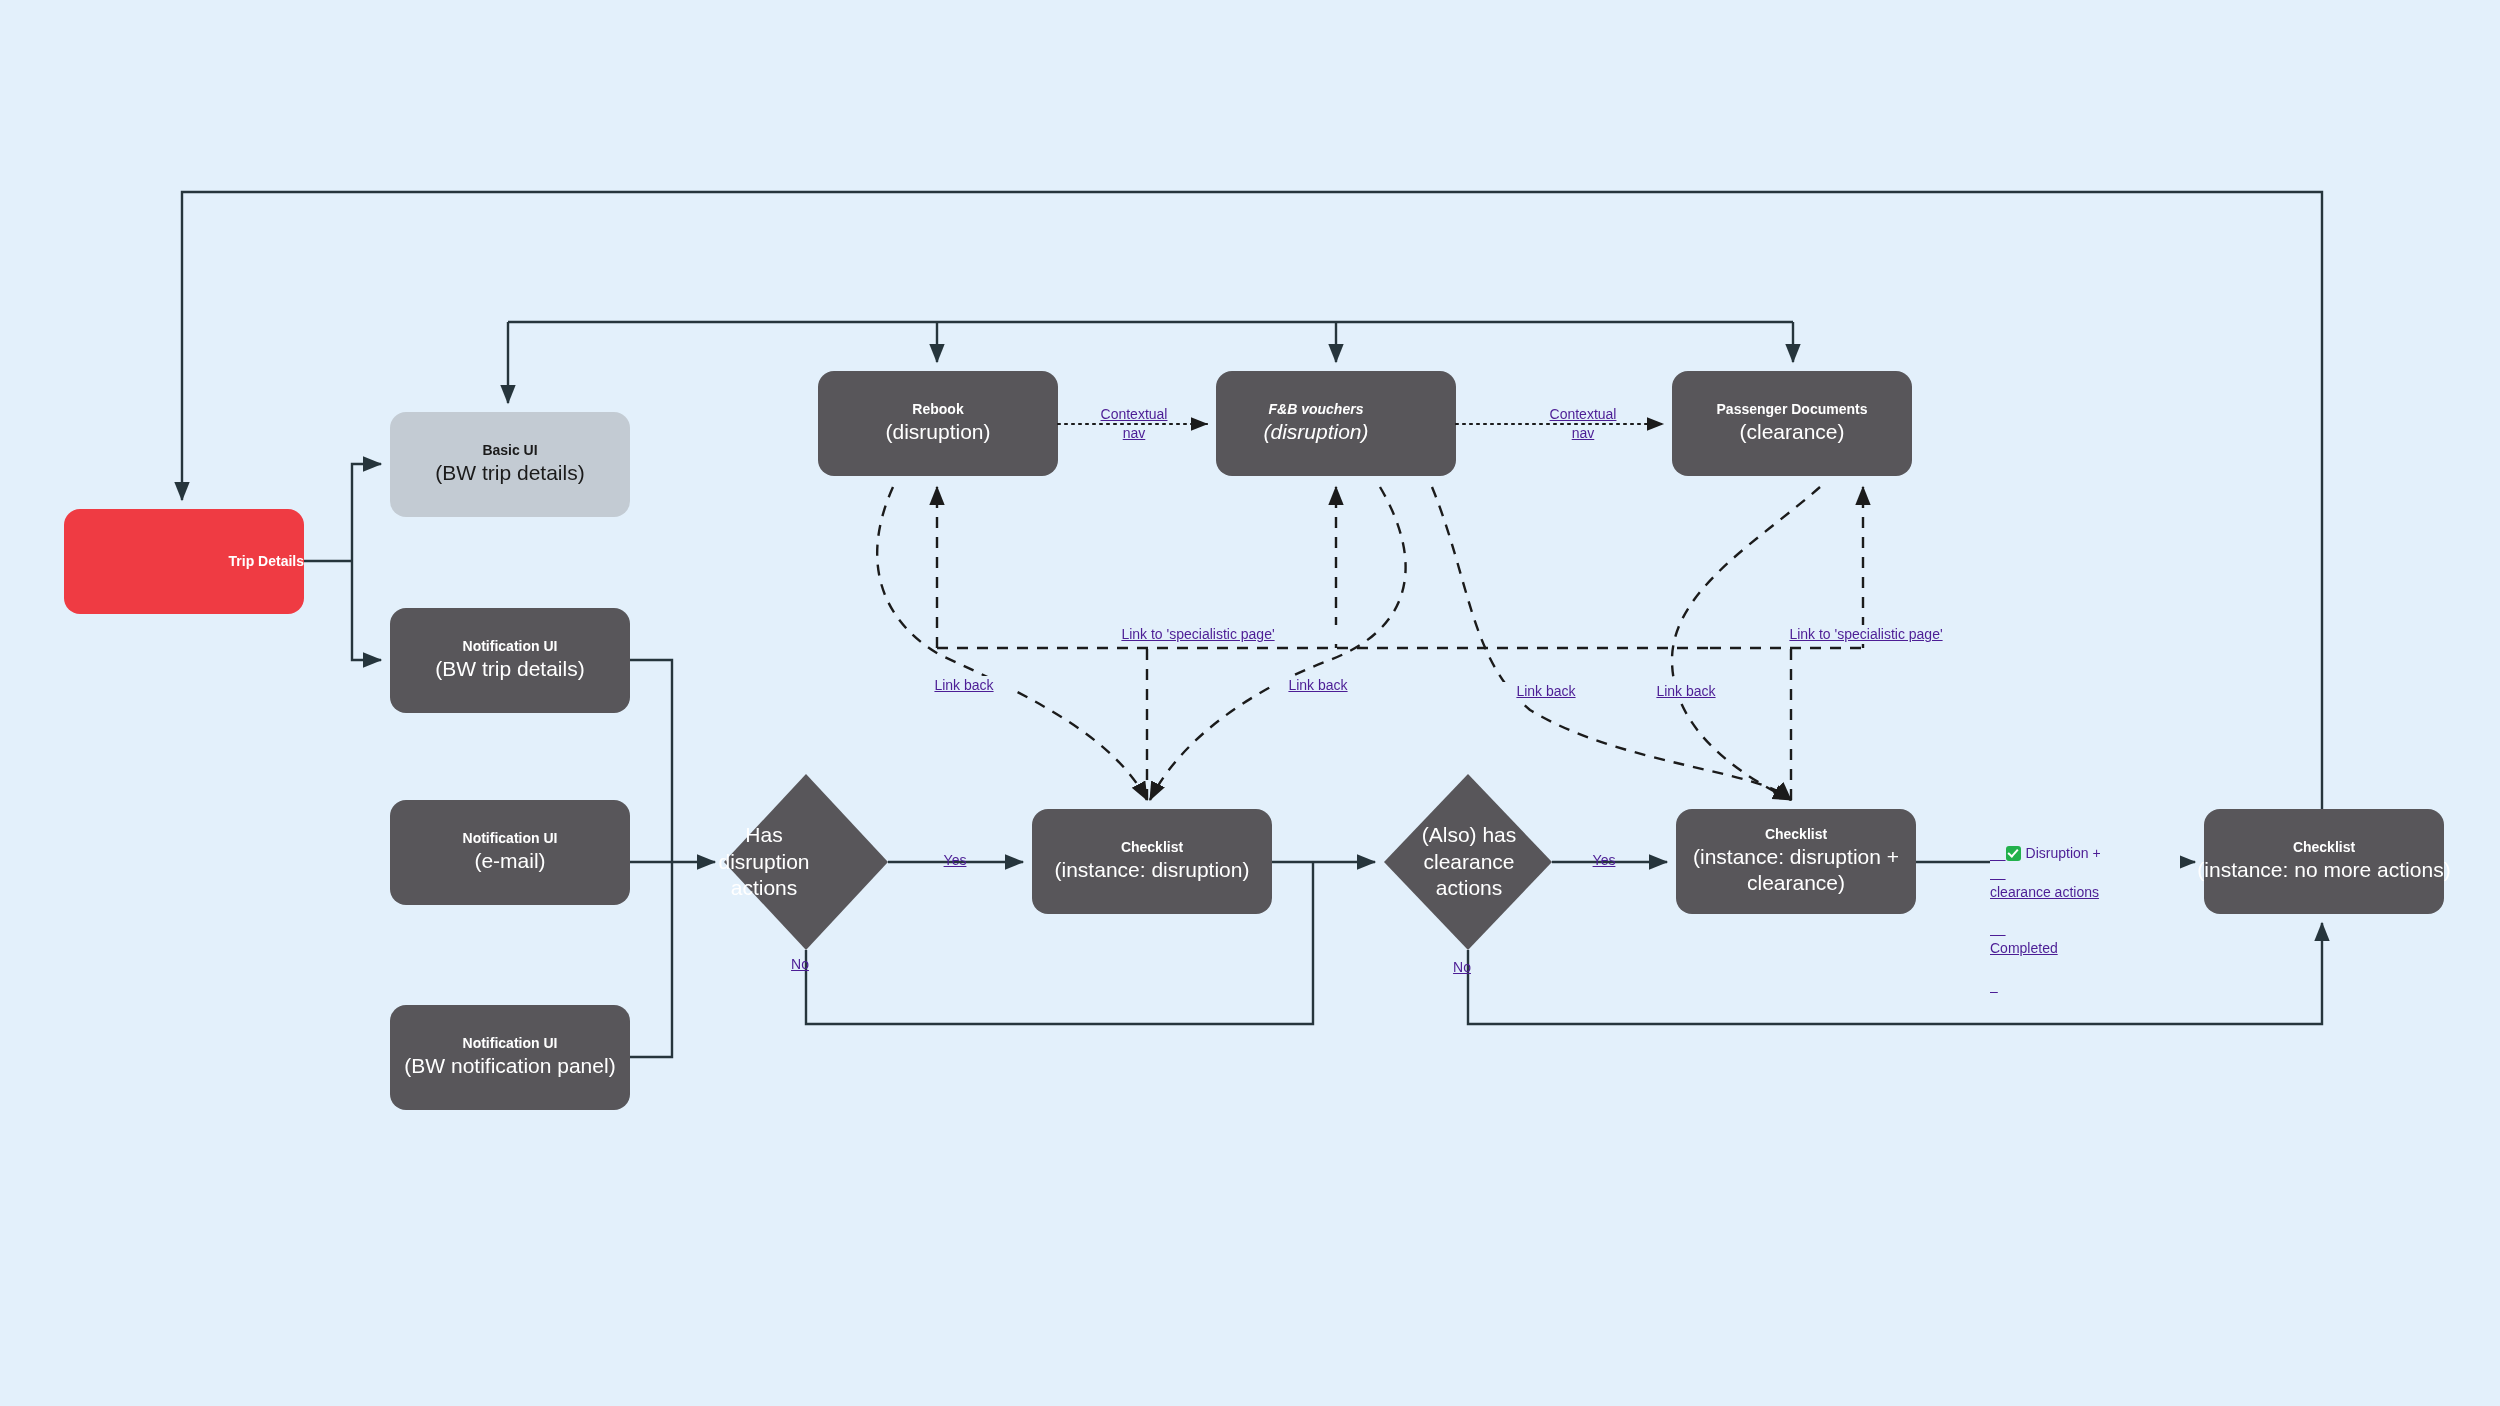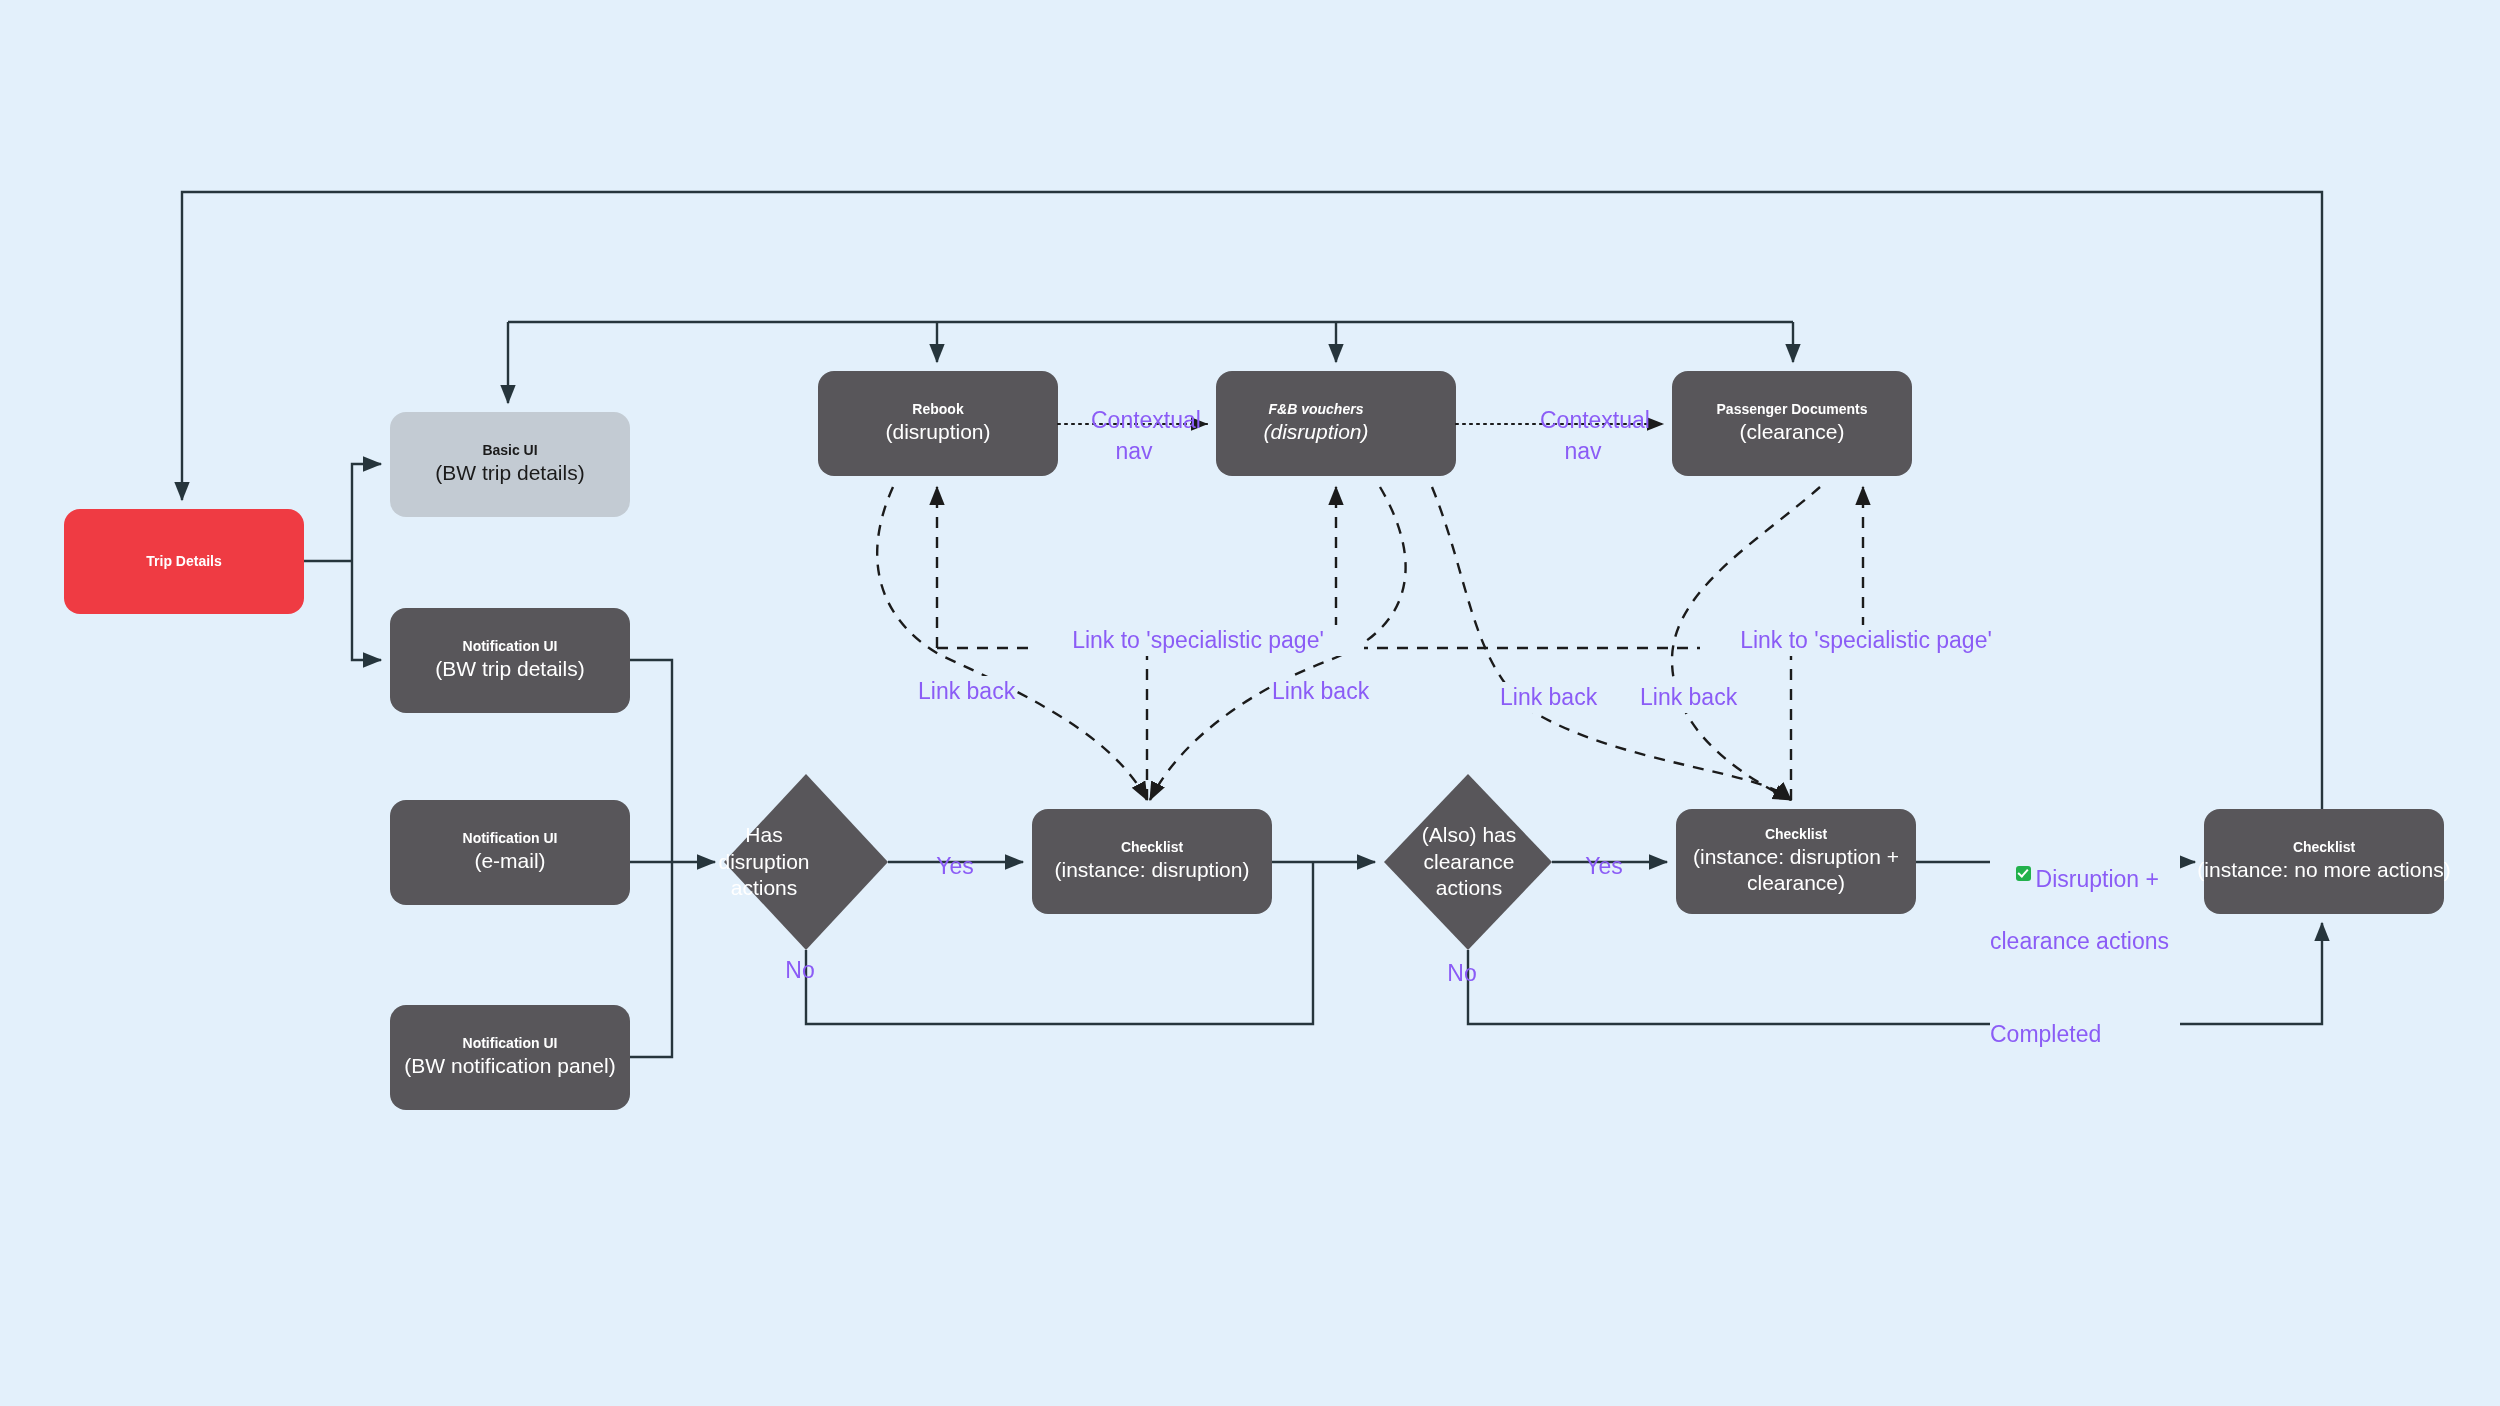--- a/index.html
+++ b/index.html
@@ -8,22 +8,22 @@
   svg{position:absolute;left:0;top:0;width:2500px;height:1406px;}
   .node-label{
     position:absolute;display:flex;flex-direction:column;align-items:center;
     justify-content:center;text-align:center;pointer-events:none;
   }
   .nl-title{font-weight:bold;font-size:14px;line-height:1.28;}
   .nl-sub{font-size:21px;line-height:1.28;}
   .white{color:#ffffff;}
   .dark{color:#1b1b1b;}
   .edge-label{
-    position:absolute;font-size:23px;color:#8b5cf6;line-height:1.35;
-    white-space:pre;pointer-events:none;
+    position:absolute;font-size:14px;color:#4c1d95;line-height:1.35;
+    white-space:pre;pointer-events:none;text-decoration:underline;
   }
   .edge-label.center{text-align:center;}
   .chk-wrap{display:inline-flex;align-items:flex-start;gap:5px;}
   .chkbox{
     display:inline-block;width:15px;height:15px;border-radius:3px;
     background:#22b14c;position:relative;top:2px;flex:0 0 auto;
   }
   .chkbox:after{
     content:"";position:absolute;left:4px;top:1px;width:4px;height:8px;
     border:solid #ffffff;border-width:0 2px 2px 0;transform:rotate(42deg);
@@ -125,21 +125,21 @@
       <path d="M1791,800 L1791,648"></path>
 
       <path d="M893,487 C860,560 880,620 940,655 C1040,700 1115,740 1147,800" marker-end="url(#arrowd)"></path>
       <path d="M1380,487 C1420,555 1420,625 1330,660 C1250,690 1180,740 1150,800" marker-end="url(#arrowd)"></path>
 
       <path d="M1432,487 C1470,580 1470,660 1530,710 C1620,765 1760,770 1791,800" marker-end="url(#arrowd)"></path>
       <path d="M1820,487 C1760,540 1672,590 1672,660 C1672,730 1740,775 1791,800" marker-end="url(#arrowd)"></path>
     </g>
   </svg>
 
-  <div class="node-label" style="left:64px;top:509px;width:240px;height:105px;">
+  <div class="node-label" style="left:64px;top:509px;width:240px;height:105px;align-items:flex-end;">
     <div class="nl-title white">Trip Details</div>
   </div>
 
   <div class="node-label" style="left:390px;top:412px;width:240px;height:105px;border-radius:14px;">
     <div class="nl-title dark">Basic UI</div>
     <div class="nl-sub dark">(BW trip details)</div>
   </div>
 
   <div class="node-label" style="left:390px;top:608px;width:240px;height:105px;">
     <div class="nl-title white">Notification UI</div>

